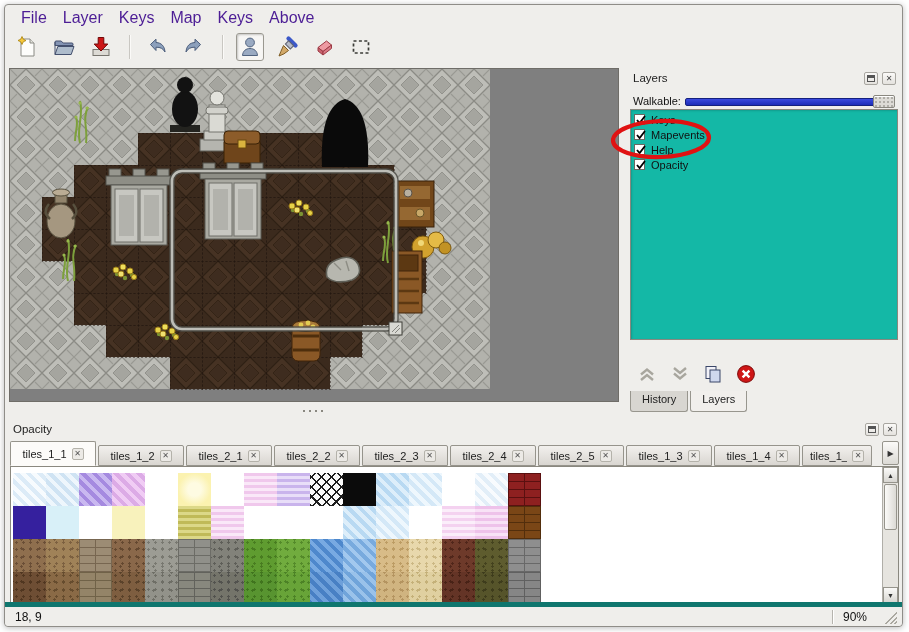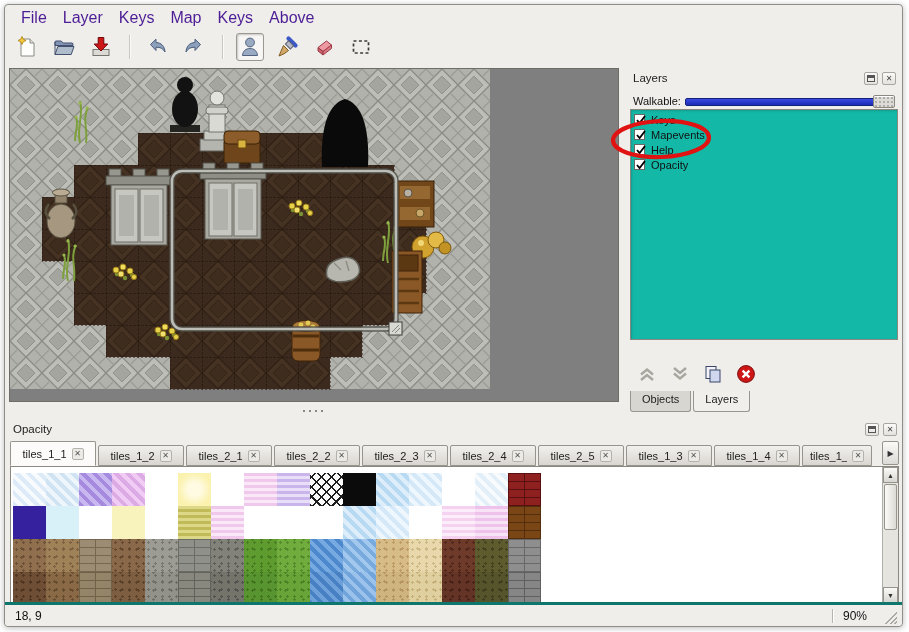--- a/index.html
+++ b/index.html
@@ -69,21 +69,21 @@
   .ts-content{position:absolute;left:3px;top:46px;right:3px;bottom:2px;background:#fff;border:1px solid #8a887f;overflow:hidden}
   .tile-grid{position:absolute;left:2px;top:6px;display:grid;grid-template-columns:repeat(16,33px);grid-auto-rows:33px}
   .vscroll{position:absolute;right:0;top:0;bottom:0;width:16px;background:#e6e4df;border-left:1px solid #b0aea8;
            display:flex;flex-direction:column}
   .sbtn{height:16px;border:1px solid #96948c;background:linear-gradient(#fbfaf8,#d8d6d1);font-size:7px;color:#333;
         display:flex;align-items:center;justify-content:center}
   .strack{flex:1;position:relative}
   .sthumb{position:absolute;left:1px;right:1px;top:1px;height:46px;border:1px solid #96948c;
           background:linear-gradient(90deg,#fbfaf8,#dcdad5);border-radius:2px}
   
-  .statusbar{position:absolute;left:0;right:0;bottom:0;height:24px;border-top:3px solid #0f766e;display:flex;
+  .statusbar{position:absolute;left:0;right:0;bottom:0;height:24px;border-top:5px solid #0f766e;display:flex;
              align-items:center;font-size:12px;color:#111;padding:0 5px 0 10px;background:#efeeeb;border-radius:0 0 4px 4px}
   .sb-spring{flex:1}
   .sb-sep{width:1px;height:14px;background:#b6b4ae;box-shadow:1px 0 0 #fff;margin-right:10px}
   .zoom{margin-right:16px}
   .grip{width:14px;height:14px;align-self:flex-end;margin-bottom:2px;
         background:linear-gradient(135deg,transparent 0 55%,#aaa8a0 55% 62%,transparent 62% 72%,#aaa8a0 72% 79%,transparent 79% 89%,#aaa8a0 89% 96%,transparent 96%)}
   
   .annotation-overlay{position:absolute;left:0;top:0;width:909px;height:632px;pointer-events:none;z-index:50}
 </style>
 </head>
@@ -633,21 +633,21 @@
           </svg>
         </div>
         <div class="act">
           <svg width="20" height="20" viewBox="0 0 20 20">
             <circle cx="10" cy="10" r="8.4" fill="#cf1616" stroke="#7e0a0a"></circle>
             <path d="M6.6 6.6l6.8 6.8M13.4 6.6l-6.8 6.8" stroke="#fff" stroke-width="2.4"></path>
           </svg>
         </div>
       </div>
     <div class="dock-tabs" id="dock-tabs">
-        <div class="dtab">Objects</div>
+        <div class="dtab">History</div>
         <div class="dtab active">Layers</div>
       </div>
   </div>
 
   <div class="tilesets-dock">
     <div class="dock-title">
       <span class="t">Opacity</span>
       <span class="winbtns">
         <span class="wbtn">
             <i class="floatglyph"></i>

